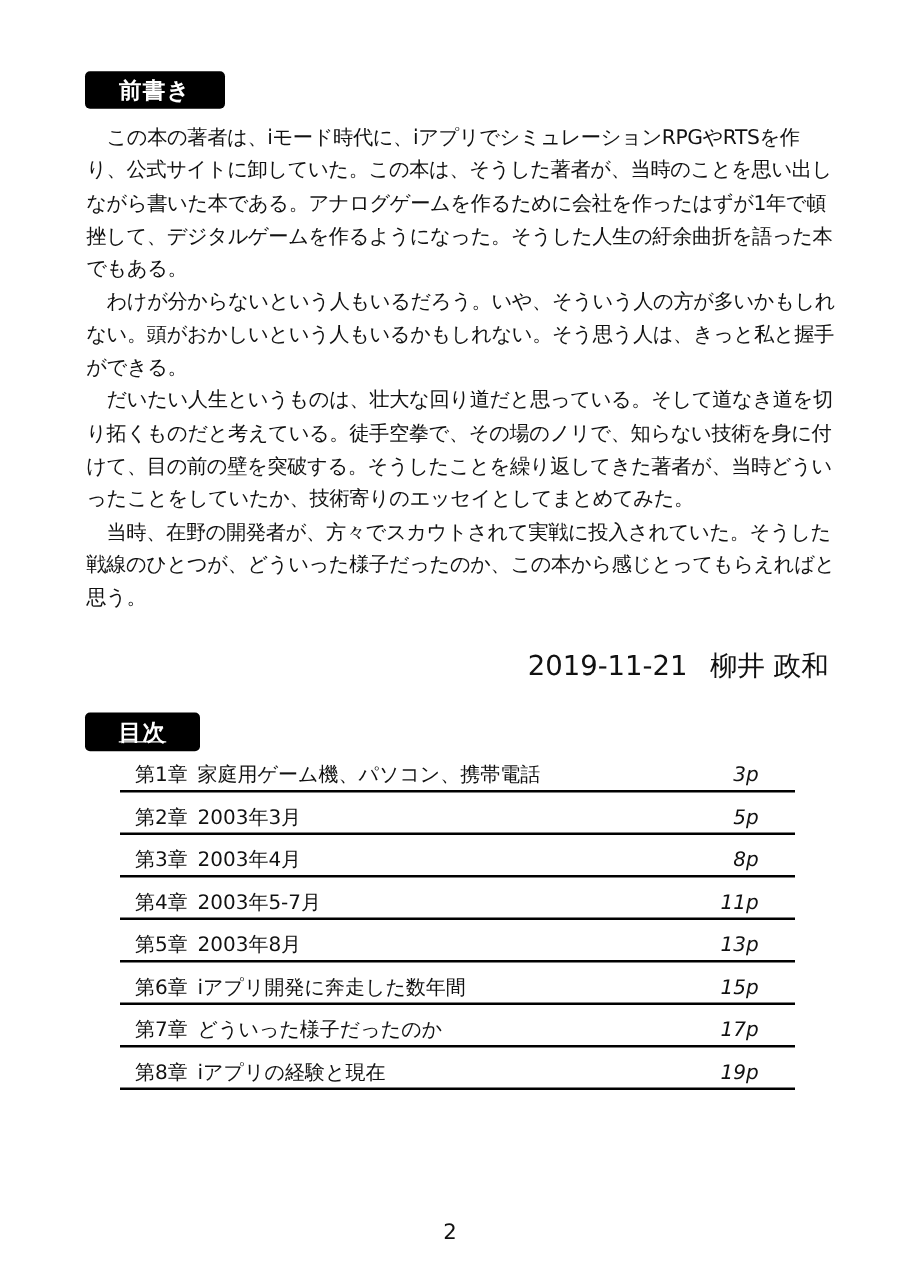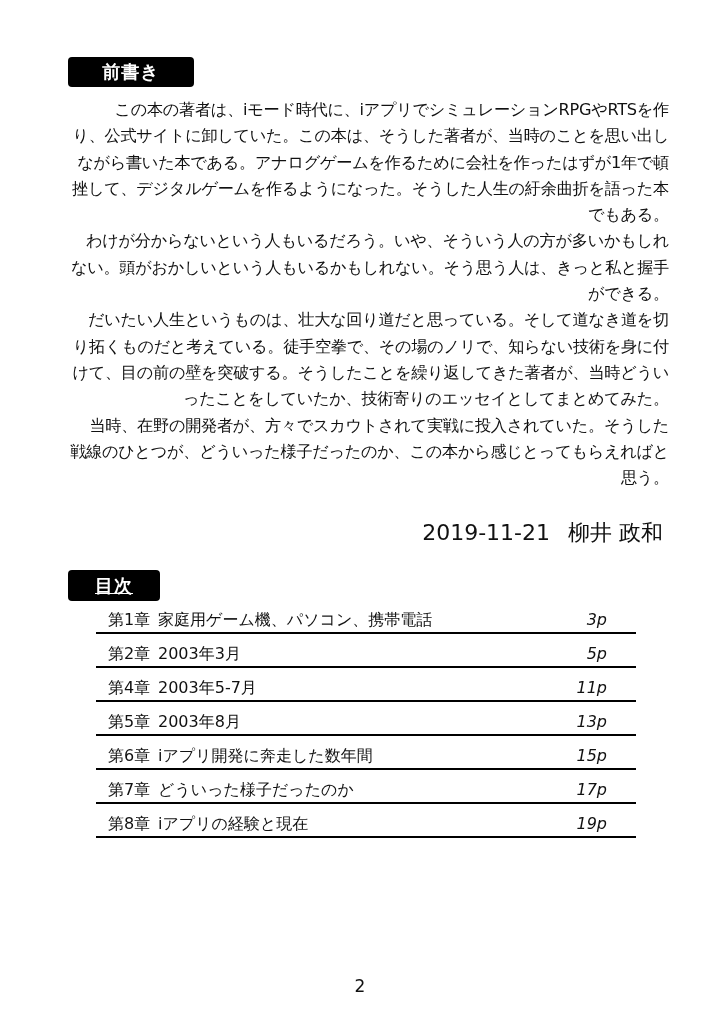--- a/index.html
+++ b/index.html
@@ -9,28 +9,28 @@
       color: #111111;
     }
     .badge {
       position: absolute; left: 68px;
       background: #000000; color: #ffffff;
       border-radius: 4px;
       font-weight: bold; font-size: 18px;
       display: flex; align-items: center; justify-content: center;
       letter-spacing: 1px;
     }
-    #badge-preface { top: 57px; width: 126px; height: 30px; }
+    #badge-preface { top: 57px; width: 112px; height: 30px; }
     #badge-toc { top: 570px; width: 92px; height: 31px; text-decoration: underline; }
     .preface {
       position: absolute; left: 69px; top: 97px; width: 600px;
       font-size: 16.2px; line-height: 26.3px;
       letter-spacing: -0.3px;
     }
-    .preface p { margin: 0; text-indent: 1em; text-align: right; }
+    .preface p { margin: 0; text-indent: 1em; }
     .signature {
       position: absolute; right: 57px; top: 518px;
       font-size: 22px;
     }
     .signature .date { margin-right: 18px; }
     .toc {
       position: absolute; left: 96px; top: 600px; width: 540px;
     }
     .toc-row {
       position: relative; height: 32px;
@@ -68,20 +68,25 @@
     <span class="num">第1章</span>
     <span class="title">家庭用ゲーム機、パソコン、携帯電話</span>
     <span class="page">3p</span>
   </div>
   <div class="toc-row">
     <span class="num">第2章</span>
     <span class="title">2003年3月</span>
     <span class="page">5p</span>
   </div>
   <div class="toc-row">
+    <span class="num">第3章</span>
+    <span class="title">2003年4月</span>
+    <span class="page">8p</span>
+  </div>
+  <div class="toc-row">
     <span class="num">第4章</span>
     <span class="title">2003年5-7月</span>
     <span class="page">11p</span>
   </div>
   <div class="toc-row">
     <span class="num">第5章</span>
     <span class="title">2003年8月</span>
     <span class="page">13p</span>
   </div>
   <div class="toc-row">

